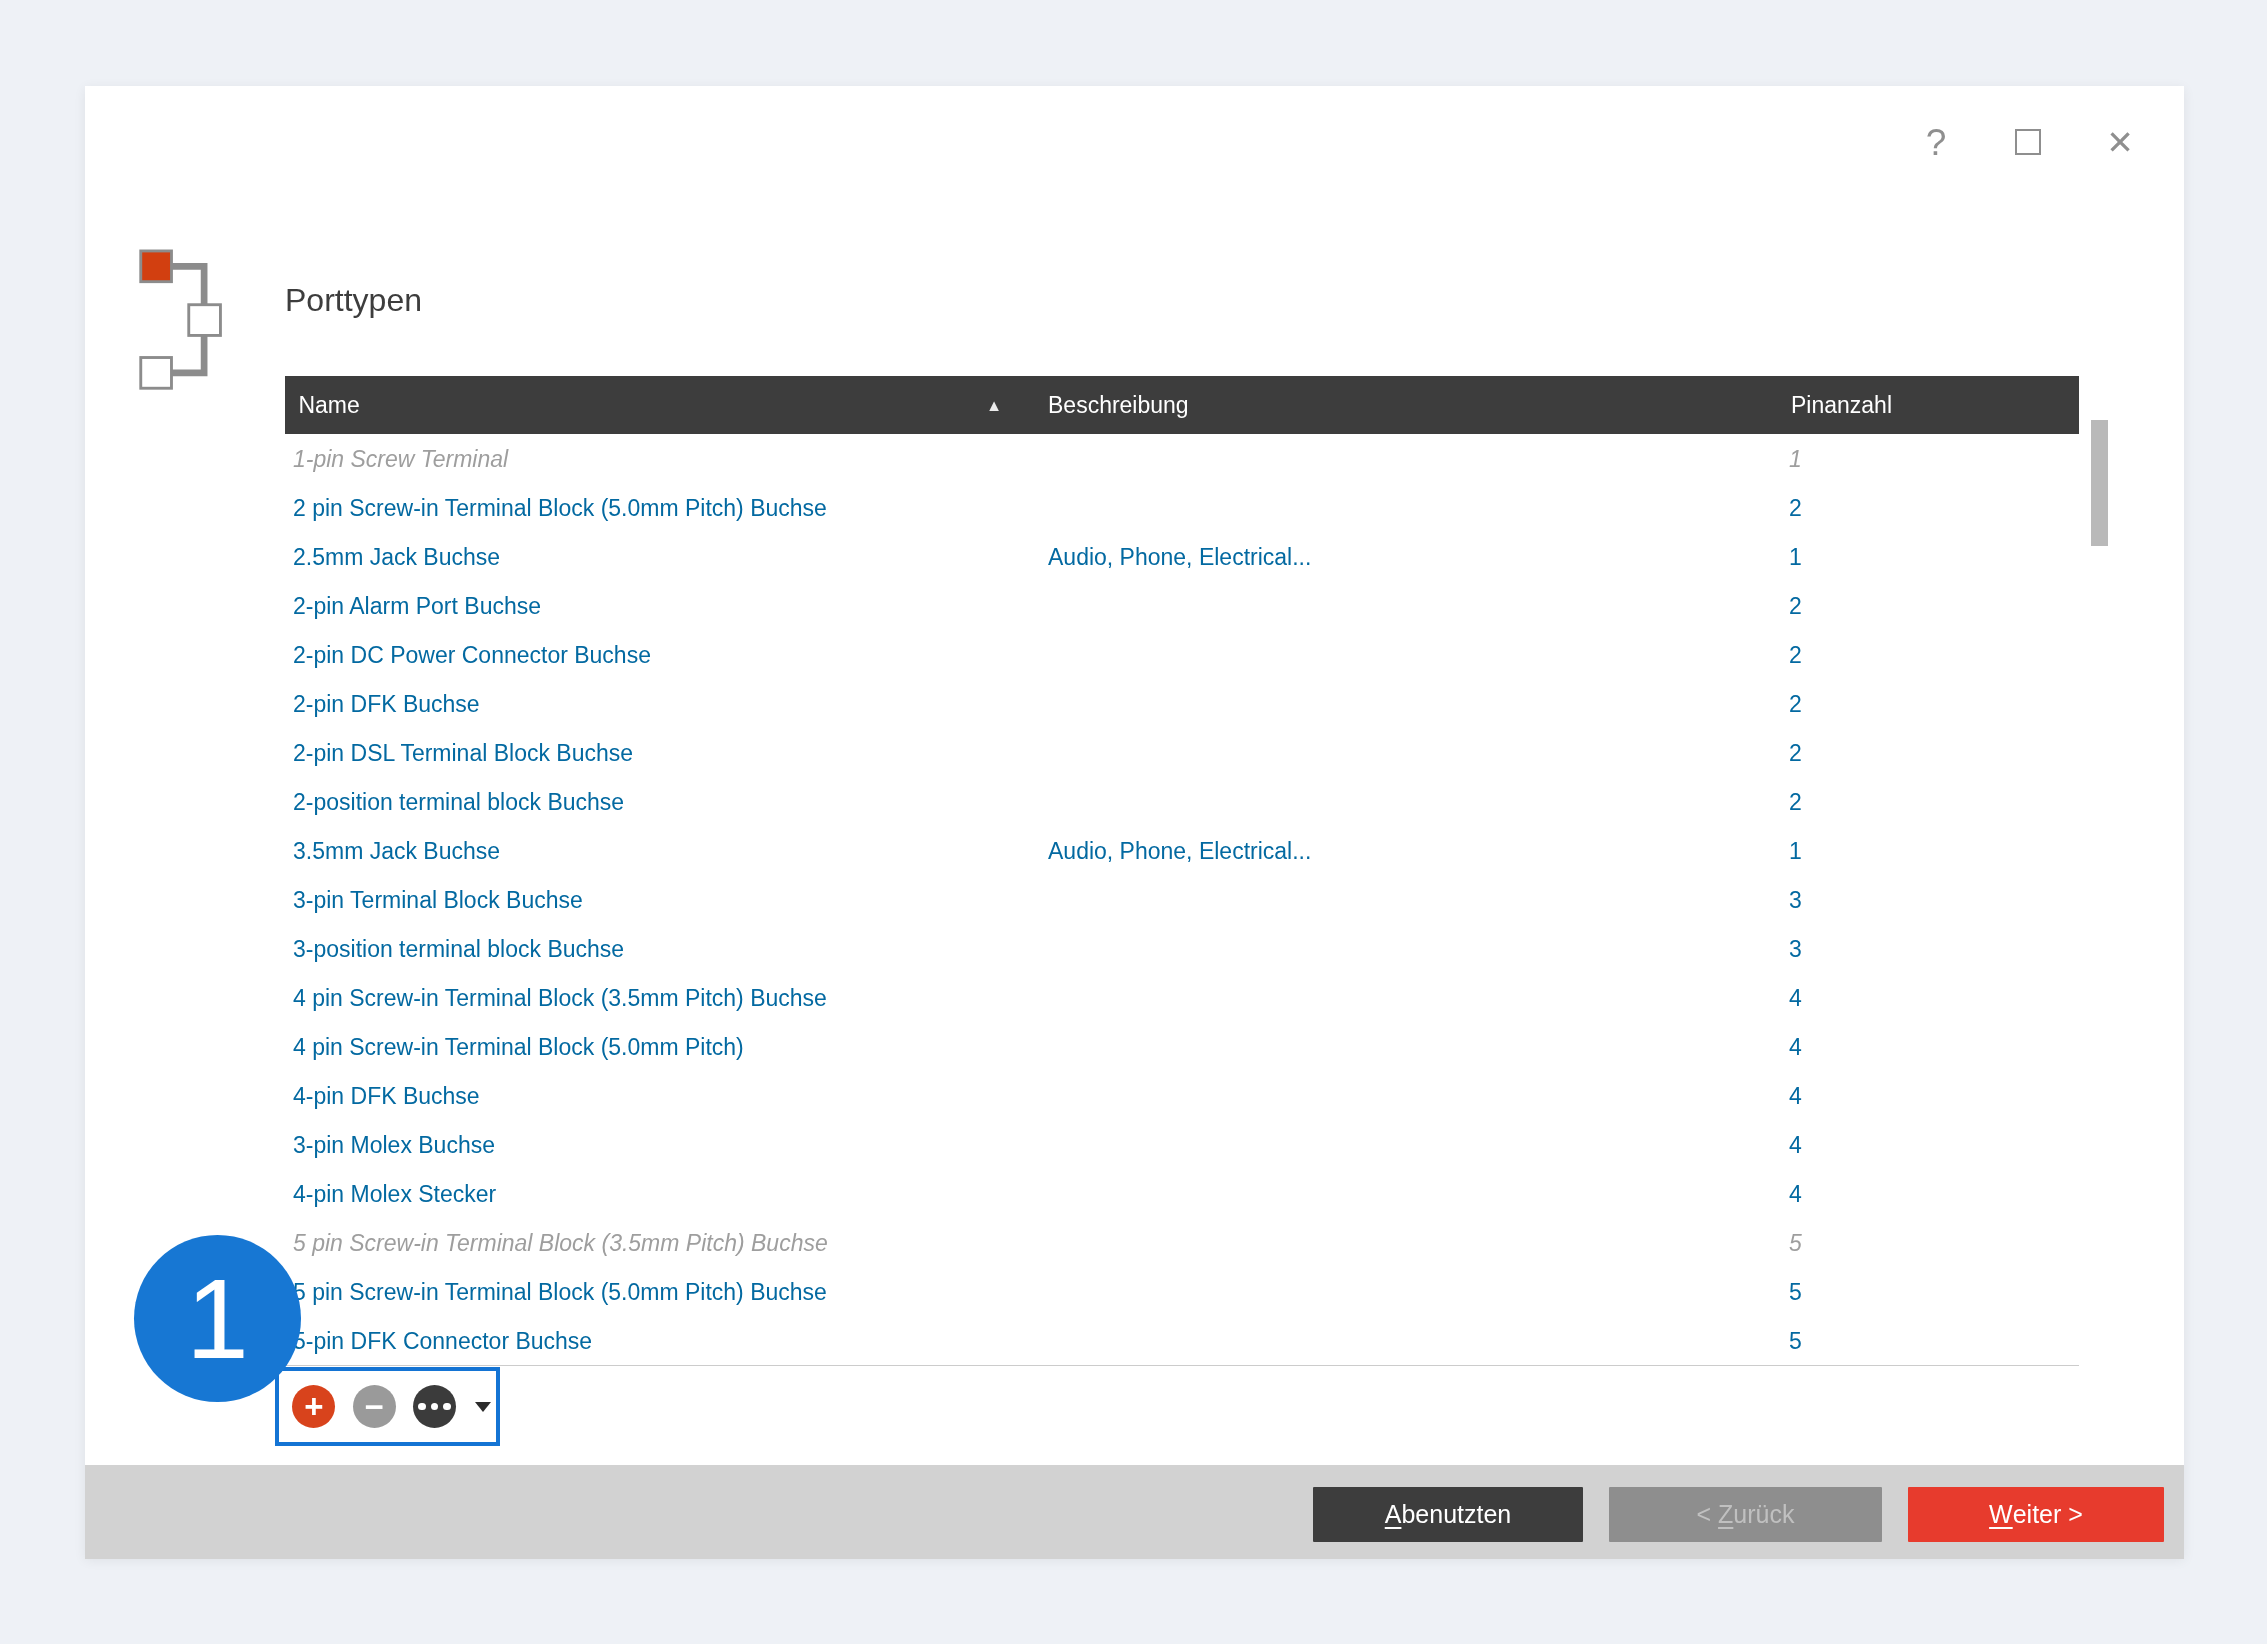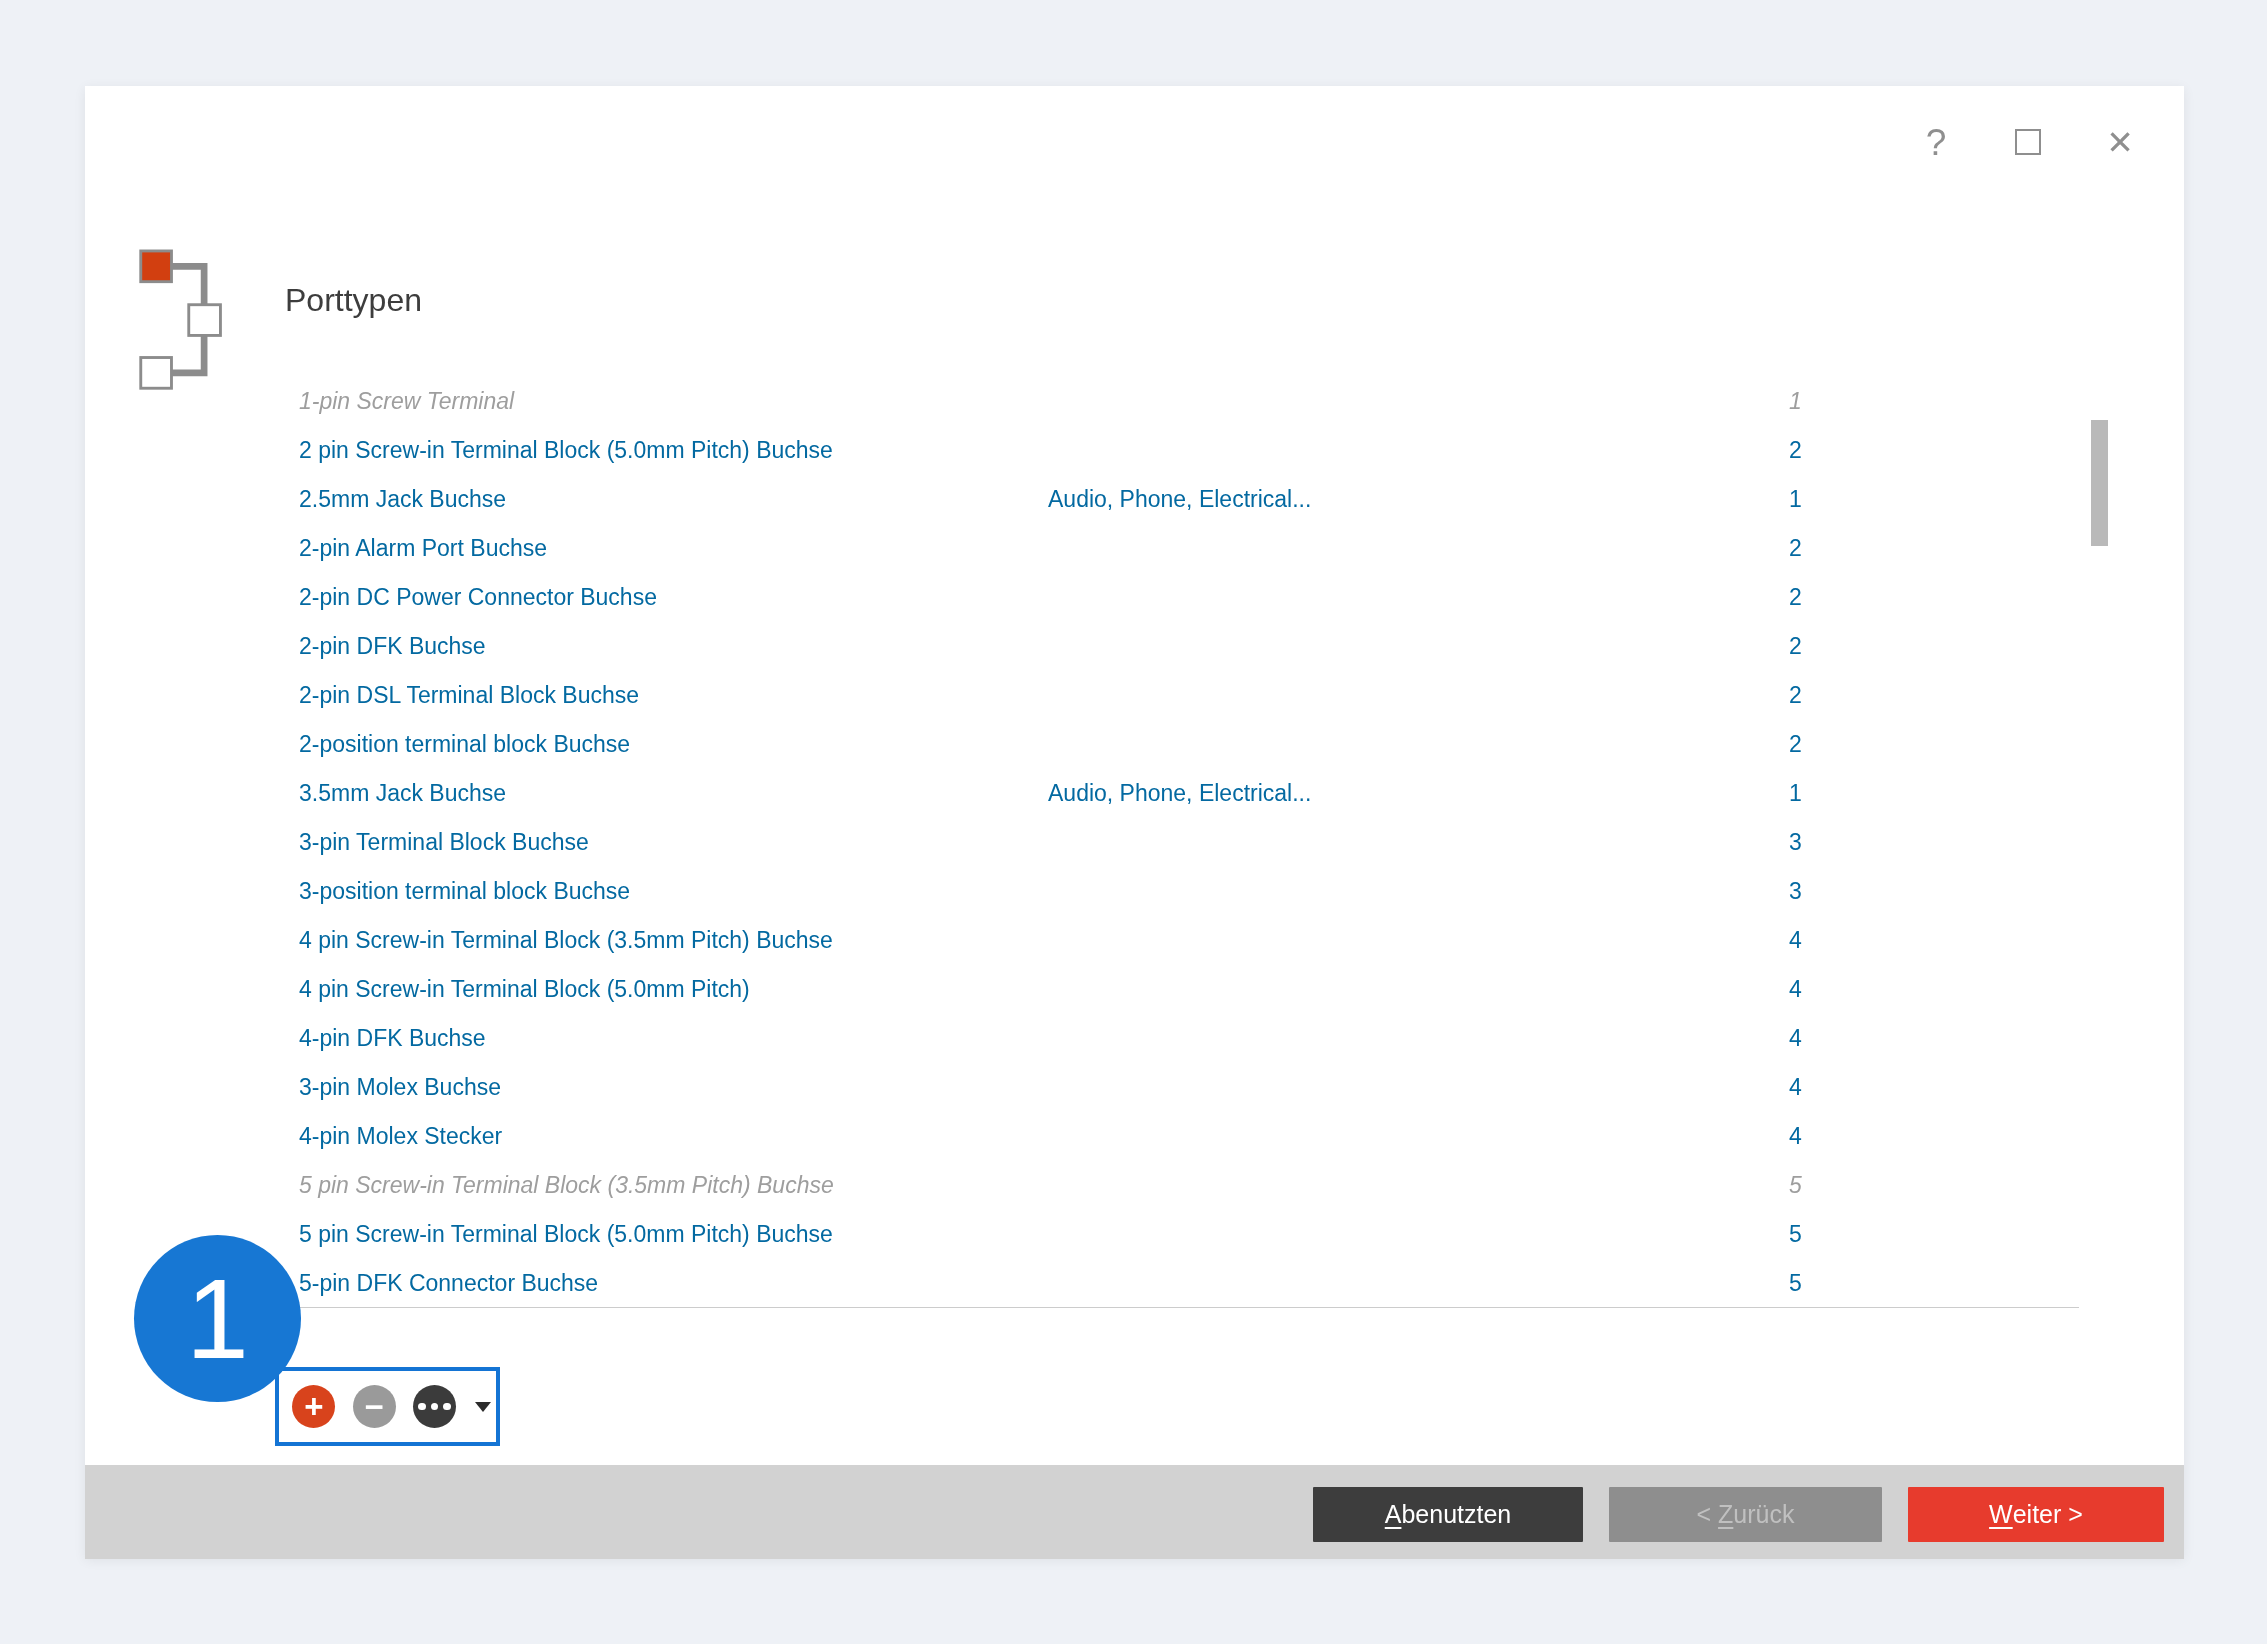--- a/index.html
+++ b/index.html
@@ -42,21 +42,21 @@
     font-size:23px;
   }
   .thead span { position:absolute; top:50%; transform:translateY(-50%); white-space:nowrap; }
   .th-name { left:13.4px; }
   .sort-arrow { left:701px; font-size:16.3px; color:#ececec; }
   .th-desc { left:763px; }
   .th-pins { left:1506px; }
   .tbody { position:relative; border-bottom:1px solid #cccccc; }
   .trow { position:relative; height:49px; font-size:23px; color:#0369a1; }
   .trow span { position:absolute; top:50%; transform:translateY(-50%); white-space:nowrap; }
-  .c-name { left:14px;text-align:center; }
+  .c-name { left:8px;text-align:center; }
   .c-desc { left:763px; }
   .c-pins { left:1504px; }
   .trow.unused { color:#9e9e9e; font-style:italic; }
 
   
   .scrollbar-thumb {
     position:absolute; left:2006px; top:334px; width:17.3px; height:126px;
     background:#b9b9b9;
   }
 
@@ -124,20 +124,26 @@
   <svg class="wizard-icon" width="96" height="154" viewBox="0 0 100 160">
     <path d="M38 22 H72 V62 M72 94 V133 H38" fill="none" stroke="#8c8c8c" stroke-width="7"></path>
     <rect x="6" y="6" width="32" height="32" fill="#d23f10" stroke="#8c8c8c" stroke-width="3"></rect>
     <rect x="56" y="62" width="33" height="32" fill="#ffffff" stroke="#8c8c8c" stroke-width="3"></rect>
     <rect x="6" y="117" width="32" height="32" fill="#ffffff" stroke="#8c8c8c" stroke-width="3"></rect>
   </svg>
 
   <div class="section-title">Porttypen</div>
 
   <div class="table">
+    <div class="thead">
+      <span class="th-name">Name</span>
+      <span class="sort-arrow">▲</span>
+      <span class="th-desc">Beschreibung</span>
+      <span class="th-pins">Pinanzahl</span>
+    </div>
     <div class="tbody">
         <div class="trow unused">
           <span class="c-name">1-pin Screw Terminal</span>
           <span class="c-desc"></span>
           <span class="c-pins">1</span>
         </div>
         <div class="trow">
           <span class="c-name">2 pin Screw-in Terminal Block (5.0mm Pitch) Buchse</span>
           <span class="c-desc"></span>
           <span class="c-pins">2</span>

